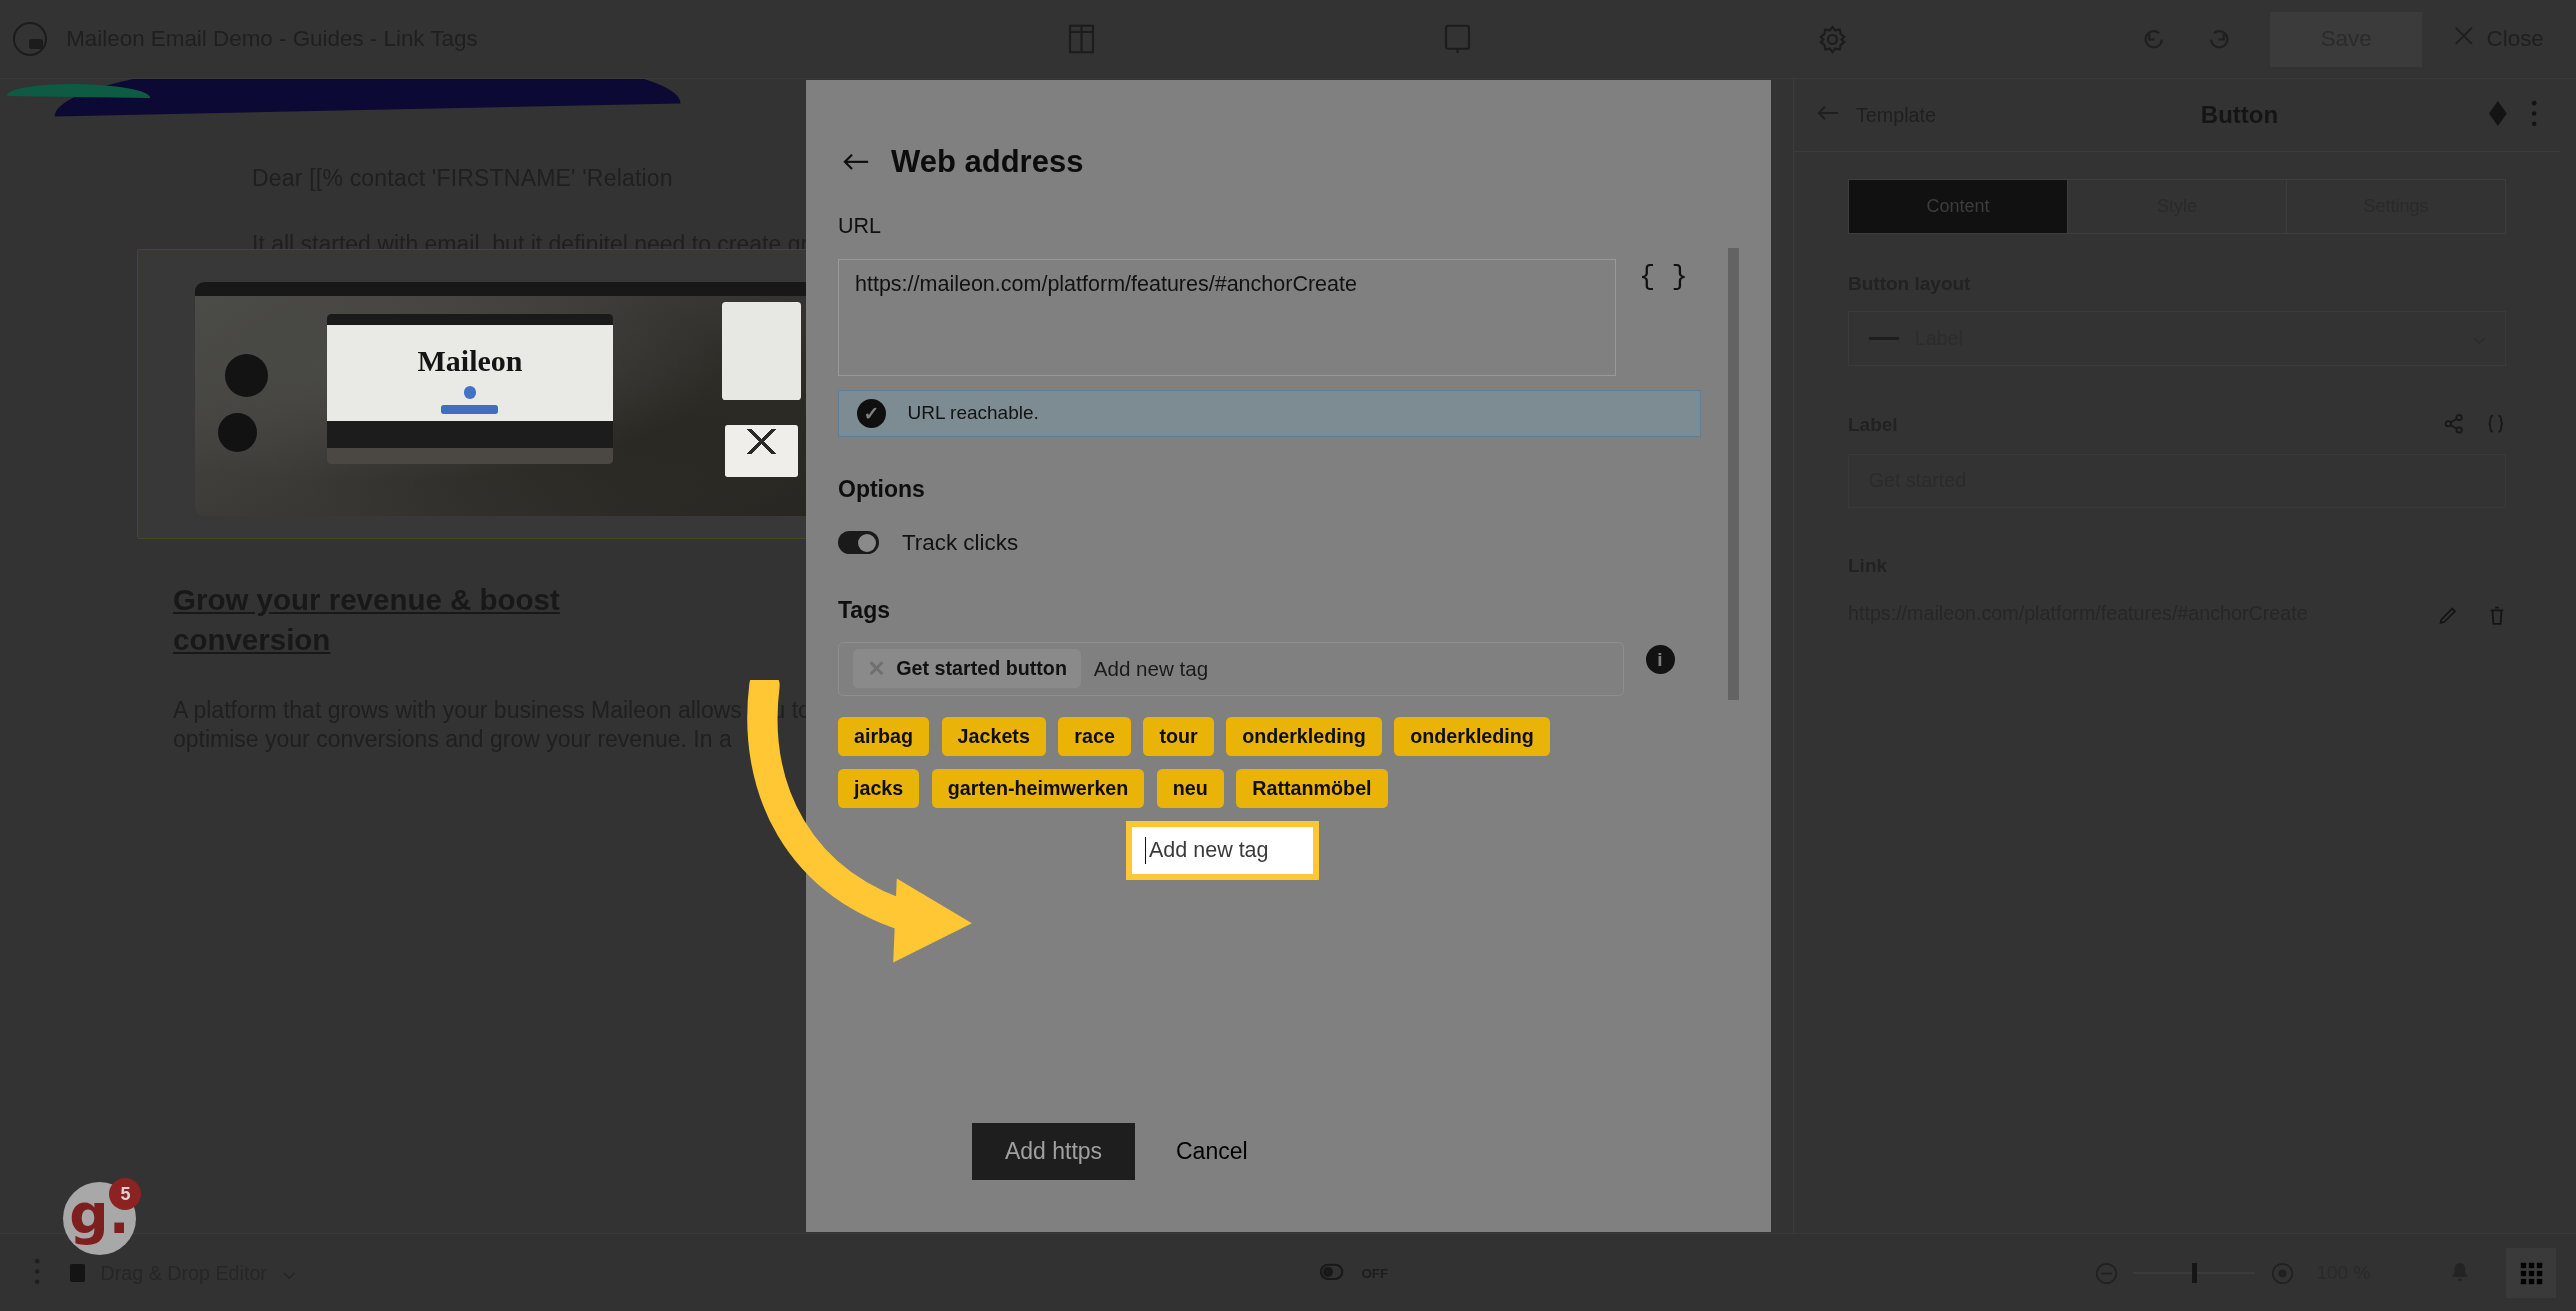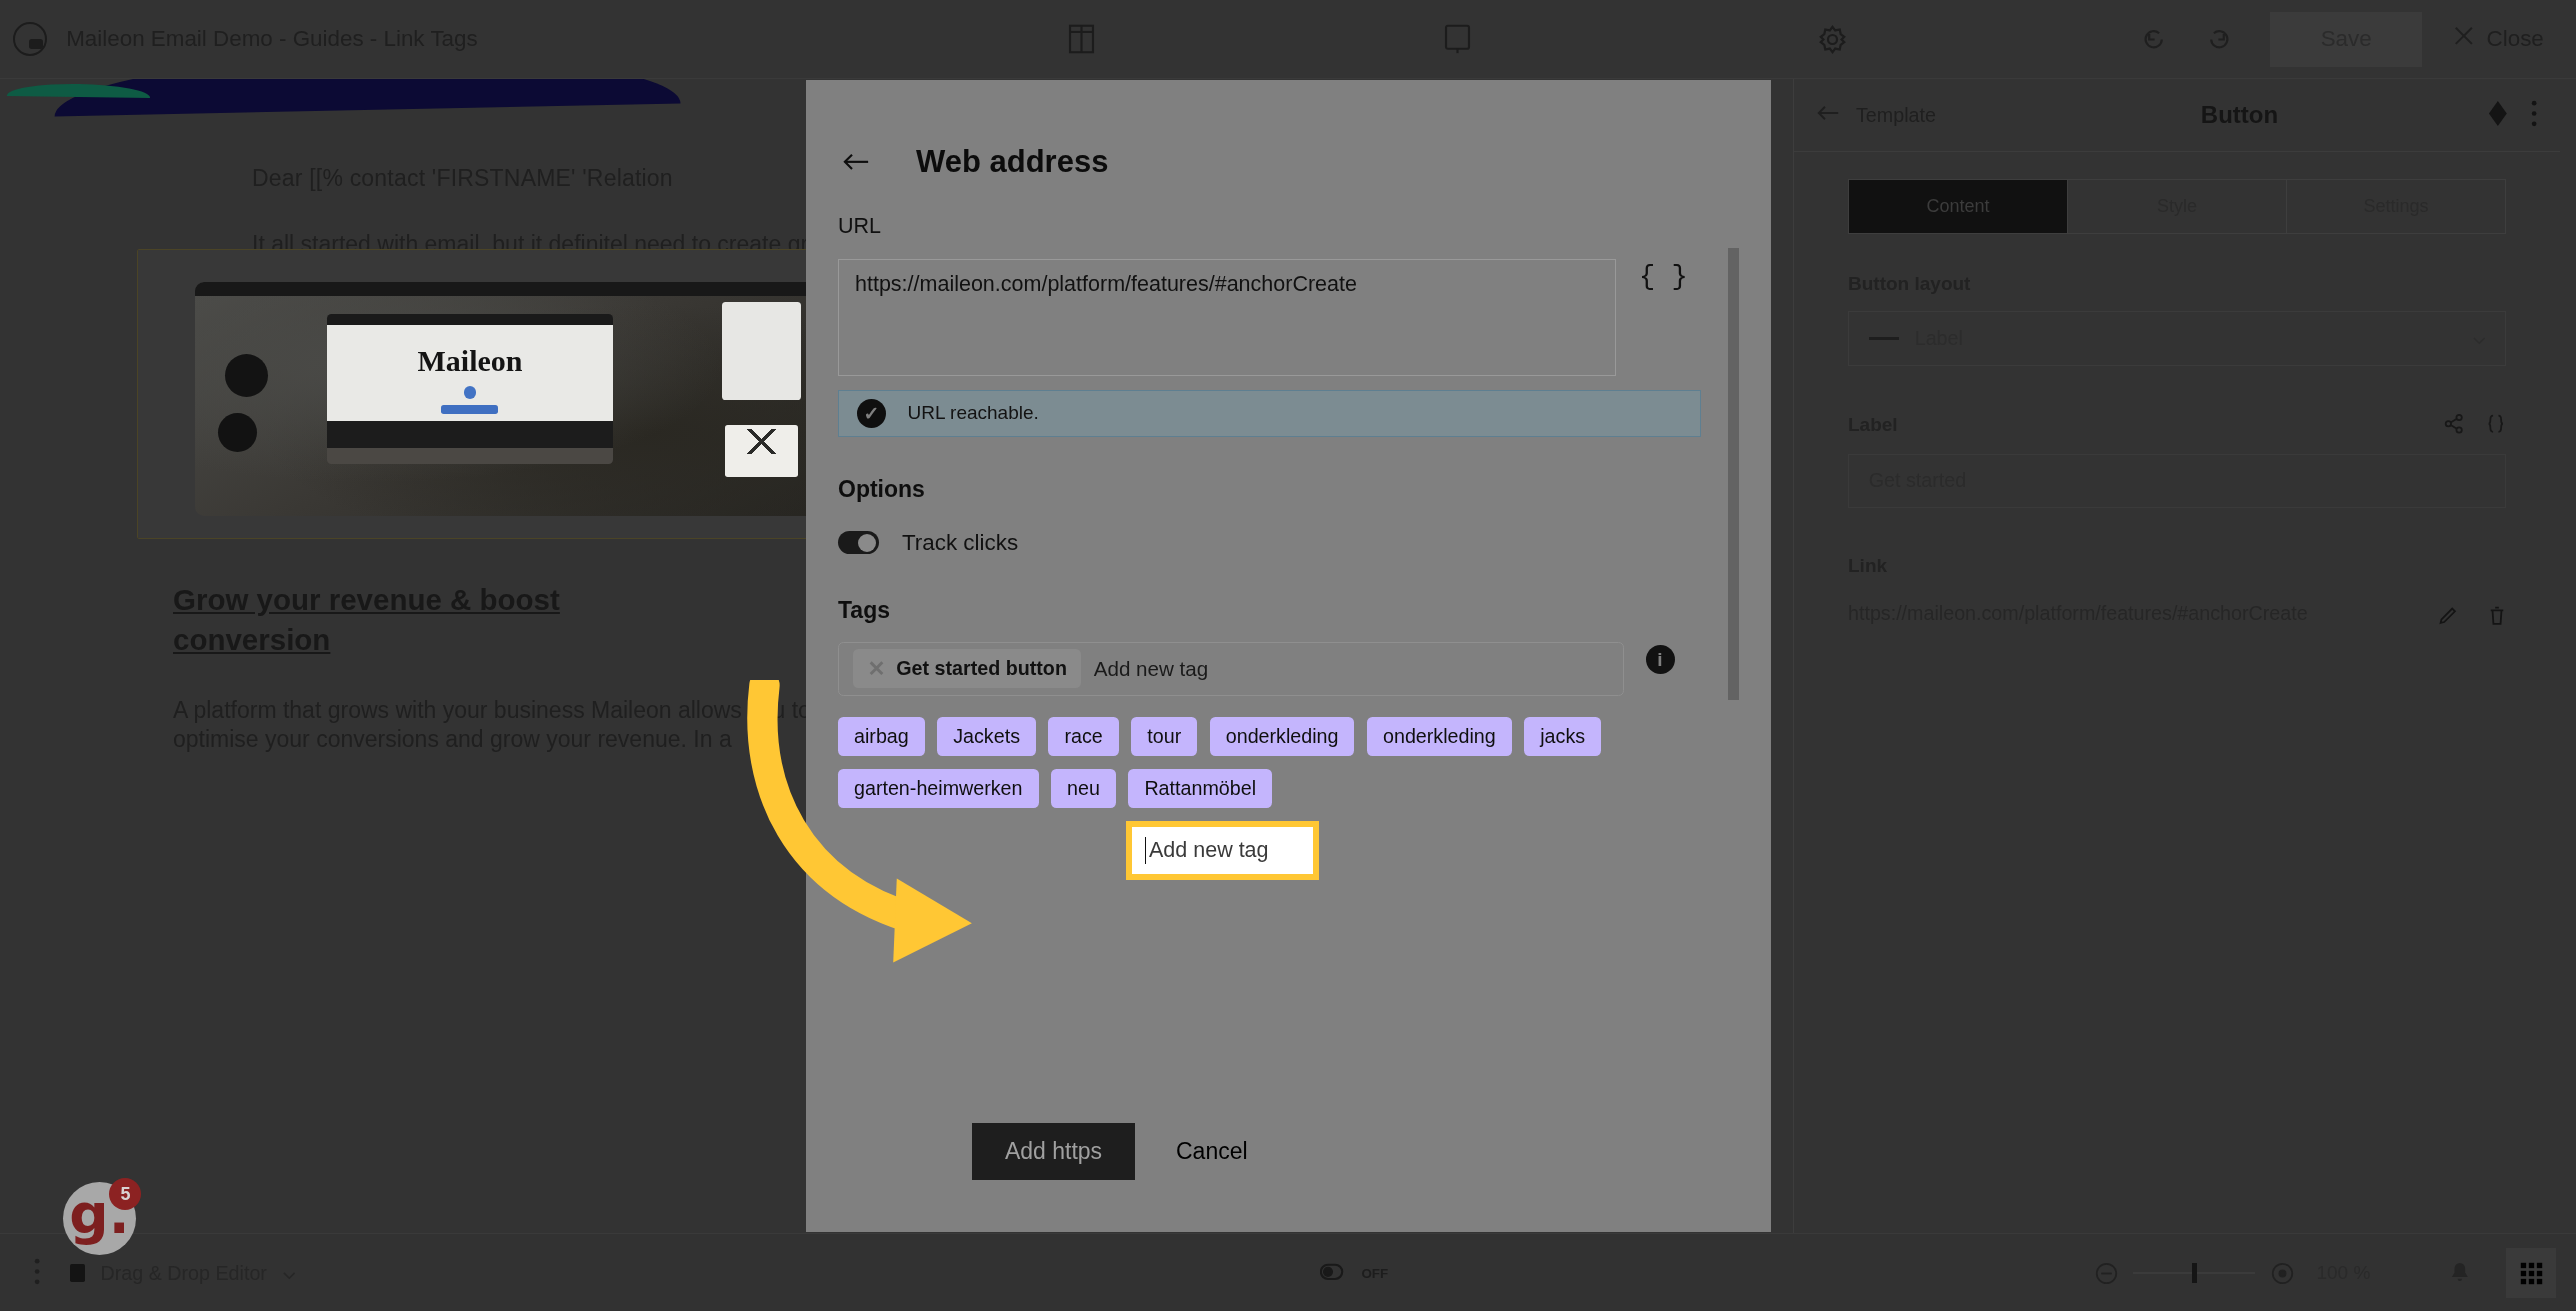--- a/index.html
+++ b/index.html
@@ -238,21 +238,21 @@
   }
 
   
   #modal {
     position: absolute; left: 806px; top: 80px;
     width: 965px; height: 1152px;
     background: #808080;
     z-index: 20;
     display: flex; flex-direction: column;
   }
-  .md-head { display:flex; align-items:flex-end; gap: 42px; padding: 64px 0 0 32px; }
+  .md-head { display:flex; align-items:flex-end; gap: 17px; padding: 64px 0 0 32px; }
   .md-back { width: 36px; height:36px; display:flex; align-items:center; justify-content:center; color:#0d0d0d;}
   .md-title { font-size: 31px; font-weight: 700; color:#0c0c0c; }
   .md-scroll {
     position: relative;
     margin-top: 34px;
     flex: 1;
     padding: 0 47px 0 32px;
     overflow: hidden;
   }
   .md-scrollbar {
@@ -310,23 +310,23 @@
     width: 29px; height:29px; border-radius:50%; background:#121212;
     color:#808080; font-size:19px; font-weight:700;
     display:flex;align-items:center;justify-content:center;
     margin-left: 21.5px;
   }
   .md-tagrow { display:flex; align-items:center; }
   .md-chips {
     margin-top: 21.5px; display:flex; flex-wrap: wrap; gap: 12.5px; width: 805px;
   }
   .md-chip {
-    background:#c4b5fd; border-radius: 5.4px; height: 39px;
+    background:#eab308; border-radius: 5.4px; height: 39px;
     display:flex; align-items:center; padding: 0 16px;
-    font-size: 19.7px; color:#0f0f0f; white-space: nowrap;
+    font-size: 19.7px; color:#0f0f0f; white-space: nowrap; font-weight: bold;
   }
   .md-actions {
     display:flex; align-items:center; gap: 41px;
     padding: 0 0 0 32px; margin: 0 0 52px 134px;
   }
   .md-add {
     width: 163px; height: 57px; background:#1e1e1e; color:#a0a0a0;
     display:flex; align-items:center; justify-content:center;
     font-size: 23px;
   }

